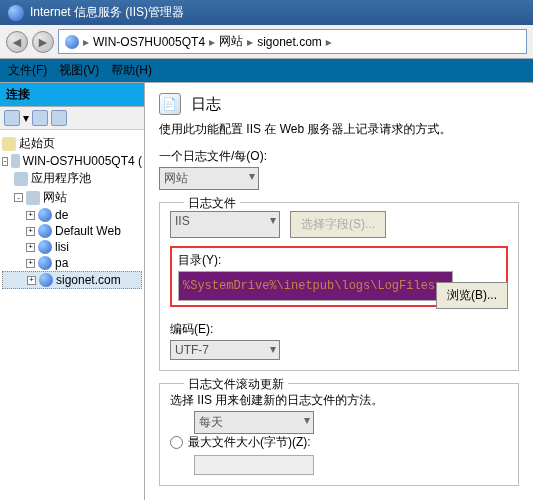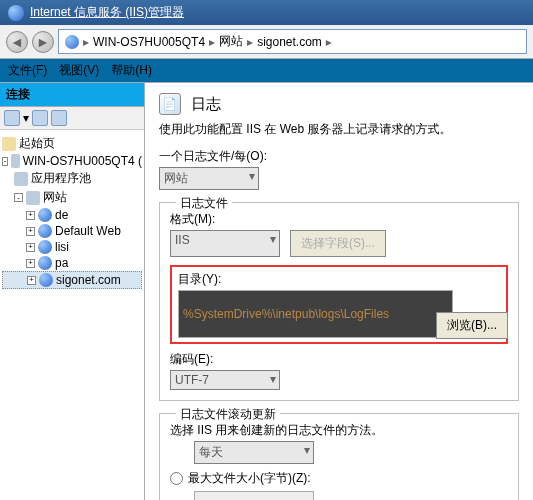--- a/index.html
+++ b/index.html
@@ -1,17 +1,17 @@
 <!DOCTYPE html>
 <html><head>
 <meta charset="utf-8">
 <style>
 * { box-sizing: border-box; margin: 0; padding: 0; font-family: "Microsoft YaHei", SimSun, Arial, sans-serif; font-size: 12px; }
 body { background: #ece9d8; width: 533px; height: 500px; overflow: hidden; }
-.titlebar { background: linear-gradient(#3a6ea5, #2b5790); color: #fff; padding: 4px 8px; display: flex; align-items: center; gap: 6px; text-decoration: underline; }
+.titlebar { background: linear-gradient(#3a6ea5, #2b5790); color: #fff; padding: 4px 8px; display: flex; align-items: center; gap: 6px; }
 .titlebar .globe { width: 16px; height: 16px; background: radial-gradient(circle at 30% 30%, #9cf, #36c); border-radius: 50%; }
 .navbar { background: #f0f0f0; border-bottom: 1px solid #aaa; padding: 4px 6px; display: flex; align-items: center; gap: 4px; }
 .navcircle { width: 22px; height: 22px; border-radius: 50%; background: radial-gradient(circle at 30% 30%, #e8e8e8, #bbb); border: 1px solid #888; display: inline-flex; align-items: center; justify-content: center; color: #666; font-size: 14px; }
 .breadcrumb { flex: 1; background: #fff; border: 1px solid #7a9ac4; padding: 3px 6px; display: flex; align-items: center; gap: 4px; }
 .breadcrumb .sep { color: #666; }
 .breadcrumb .icon-mini { width: 14px; height: 14px; background: radial-gradient(circle at 30% 30%, #9cf, #36c); border-radius: 50%; }
 .menubar { background: #0369a1; padding: 3px 8px; border-bottom: 1px solid #aaa; display: flex; gap: 12px; }
 .main { display: flex; height: calc(500px - 80px); }
 .sidebar { width: 145px; background: #fff; border-right: 1px solid #aaa; display: flex; flex-direction: column; }
 .sidebar-header { background: #0ea5e9; padding: 3px 6px; border-bottom: 1px solid #aaa; font-weight: bold; }
@@ -28,25 +28,25 @@
 .ticon.book { width: 22px; height: 22px; background: linear-gradient(135deg, #fff, #cde); border: 1px solid #888; border-radius: 3px; display: inline-flex; align-items: center; justify-content: center; }
 .content { flex: 1; background: #fff; padding: 10px 14px; overflow: auto; }
 .page-head { display: flex; align-items: center; gap: 10px; margin-bottom: 6px; }
 h1 { font-size: 15px; font-weight: normal; }
 .desc { margin: 6px 0 10px; }
 .fieldgroup { margin-bottom: 12px; }
 .lbl { margin-bottom: 2px; }
 .combo { display: inline-block; min-width: 100px; background: #e8e8e8; border: 1px solid #7f7f7f; padding: 2px 18px 2px 4px; position: relative; color: #555; }
 .combo::after { content: "▾"; position: absolute; right: 3px; top: 1px; color: #666; }
 .fieldset { border: 1px solid #bfbfbf; padding: 8px 10px 10px; margin-bottom: 12px; position: relative; }
-.fieldset > .legend { position: absolute; top: -8px; left: 16px; background: #fff; padding: 0 4px; }
+.fieldset > .legend { position: absolute; top: -8px; left: 24px; background: #fff; padding: 0 4px; }
 .row { display: flex; gap: 10px; margin-bottom: 8px; }
 .btn { background: #ece9d8; border: 1px solid #888; padding: 4px 10px; cursor: default; }
-.redbox { border: 2px solid #e33; padding: 4px 6px; margin-bottom: 0; }
-.textval { background: #404040; border: 1px solid #aaa; padding: 16px 4px; width: 275px; color: #b84; font-family: Liberation Sans, sans-serif; }
+.redbox { border: 2px solid #e33; padding: 4px 6px; margin-bottom: 7px; }
+.textval { background: #701a75; border: 1px solid #aaa; padding: 7px 4px; width: 275px; color: #b84; font-family: Liberation Mono, monospace; }
 .radio, .check { display: flex; align-items: center; gap: 5px; margin-bottom: 4px; }
 .radio input, .check input { margin: 0; }
 </style>
 </head>
 <body>
 
 <div class="titlebar">
   <span class="globe"></span>
   <span>Internet 信息服务 (IIS)管理器</span>
 </div>
@@ -135,41 +135,40 @@
     </div>
     <div class="desc">使用此功能配置 IIS 在 Web 服务器上记录请求的方式。</div>
 
     <div class="fieldgroup">
       <div class="lbl">一个日志文件/每(O):</div>
       <span class="combo">网站</span>
     </div>
 
     <fieldset class="fieldset">
       <span class="legend">日志文件</span>
-      <div class="lbl">格式(M):</div>
       <div class="row">
         <span class="combo" style="min-width:110px">IIS</span>
         <span class="btn" style="color:#aaa">选择字段(S)...</span>
       </div>
       <div class="redbox">
         <div class="lbl">目录(Y):</div>
         <div class="textval">%SystemDrive%\inetpub\logs\LogFiles</div>
       </div>
       <div class="row" style="justify-content:flex-end; margin-top:-32px; margin-bottom:12px;">
         <span class="btn">浏览(B)...</span>
       </div>
       <div class="lbl">编码(E):</div>
       <span class="combo" style="min-width:110px">UTF-7</span>
     </fieldset>
 
     <fieldset class="fieldset">
       <span class="legend">日志文件滚动更新</span>
       <div class="lbl">选择 IIS 用来创建新的日志文件的方法。</div>
       <div class="indent2"><span class="combo" style="min-width:120px">每天</span></div>
-      <div class="radio" style="margin-top:6px">
+      <div class="radio" style="">
           <input type="radio" style="">
           <span>最大文件大小(字节)(Z):</span>
         </div>
       <div class="indent2"><input type="text" disabled="" style="width: 120px; background: rgb(238, 238, 238); border: 1px solid rgb(170, 170, 170); padding: 2px;"></div>
 
     </fieldset>
   </div>
 </div>
 
 </body></html>

